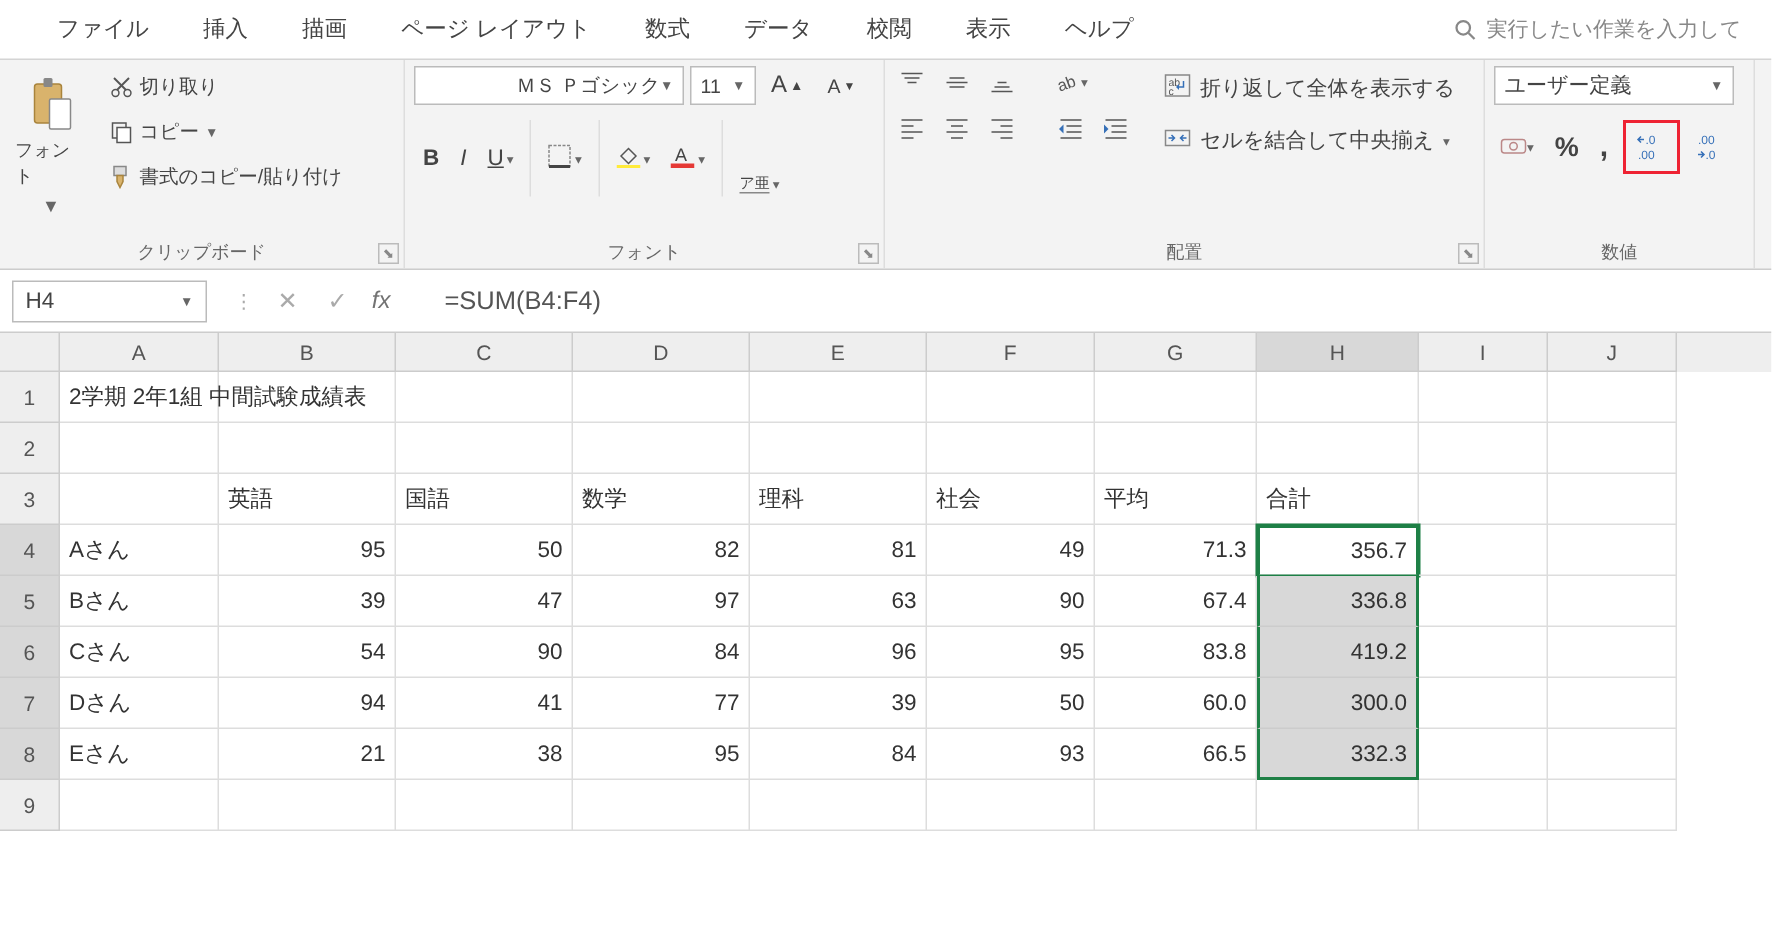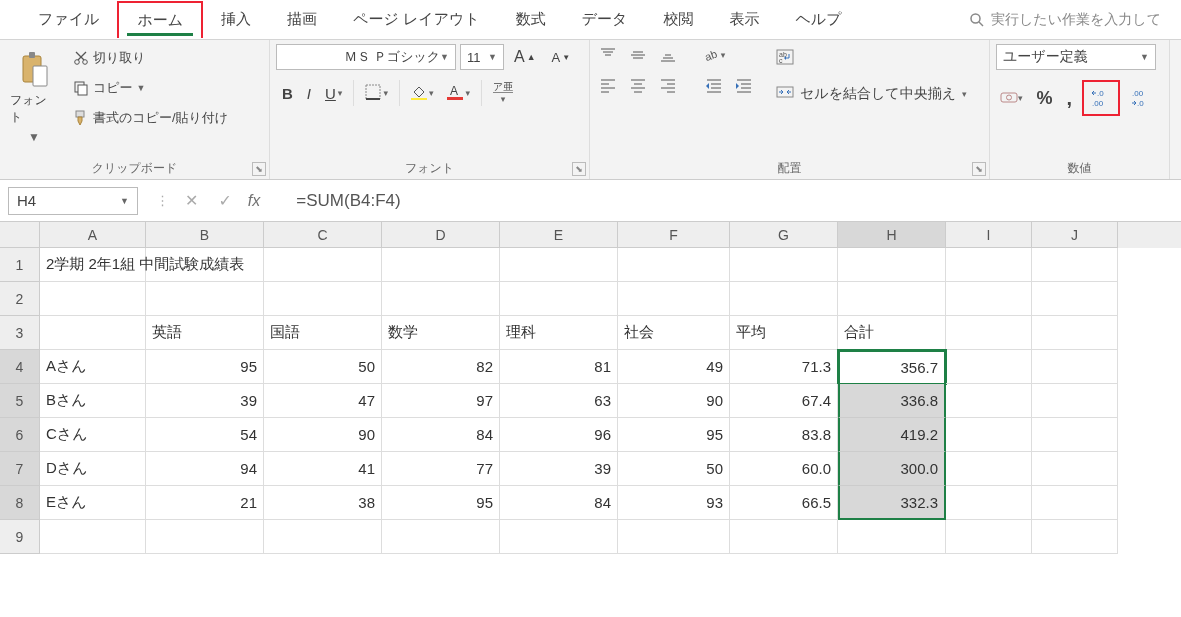--- a/index.html
+++ b/index.html
@@ -81,21 +81,20 @@
 .sel-border-right { border-right: 2px solid #1e8046 !important; }
 .sel-border-bottom { border-bottom: 2px solid #1e8046 !important; }
 
 .caret { font-size: 9px; color: #666; }
 </style>
 </head>
 <body>
 
 <div class="ribbon-tabs">
   <div class="ribbon-tab">ファイル</div>
-  <div class="ribbon-tab active">ホーム</div>
   <div class="ribbon-tab">挿入</div>
   <div class="ribbon-tab">描画</div>
   <div class="ribbon-tab">ページ レイアウト</div>
   <div class="ribbon-tab">数式</div>
   <div class="ribbon-tab">データ</div>
   <div class="ribbon-tab">校閲</div>
   <div class="ribbon-tab">表示</div>
   <div class="ribbon-tab">ヘルプ</div>
   <div class="search-box">
     <svg width="16" height="16" viewBox="0 0 16 16">
@@ -199,21 +198,21 @@
         <span class="caret">▾</span>
       </div>
       <div class="fbtn">
         <span><svg width="16" height="16" viewBox="0 0 16 16">
               <text x="3" y="11" font-size="12" fill="#444">A</text>
               <rect x="0" y="13" width="16" height="3" fill="#e53935"></rect>
             </svg></span>
         <span class="caret">▾</span>
       </div>
       <div class="vsep"></div>
-      <div class="fbtn" style="flex-direction:column;line-height:1;font-size:10px;">
+      <div class="fbtn" style="flex-direction:row;line-height:1;font-size:10px;margin-top:36px;">
         <span style="border-bottom:1px solid #888;">ア亜</span>
         <span class="caret">▾</span>
       </div>
     </div>
     <div class="group-label">フォント</div>
     <div class="group-dialog">⬊</div>
   </div>
 
   <div class="group align">
     <div class="align-body">
@@ -296,20 +295,21 @@
       </div>
       <div class="align-right">
         <div class="wrap-btn">
           <span><svg width="18" height="16">
                 <rect x="1" y="1" width="16" height="14" fill="none" stroke="#888"></rect>
                 <text x="3" y="8" font-size="7" fill="#555">ab</text>
                 <text x="3" y="14" font-size="7" fill="#555">c</text>
                 <path d="M13 5 L13 9 L10 9" fill="none" stroke="#3670b8"></path>
                 <path d="M10 7 L8 9 L10 11 Z" fill="#3670b8"></path>
               </svg></span>
+          <span>折り返して全体を表示する</span>
         </div>
         <div class="wrap-btn">
           <span><svg width="18" height="16">
                 <rect x="1" y="3" width="16" height="10" fill="none" stroke="#888"></rect>
                 <path d="M3 8 L7 8 M5 6 L7 8 L5 10" fill="none" stroke="#3670b8"></path>
                 <path d="M15 8 L11 8 M13 6 L11 8 L13 10" fill="none" stroke="#3670b8"></path>
               </svg></span>
           <span>セルを結合して中央揃え</span>
           <span class="caret">▾</span>
         </div>

